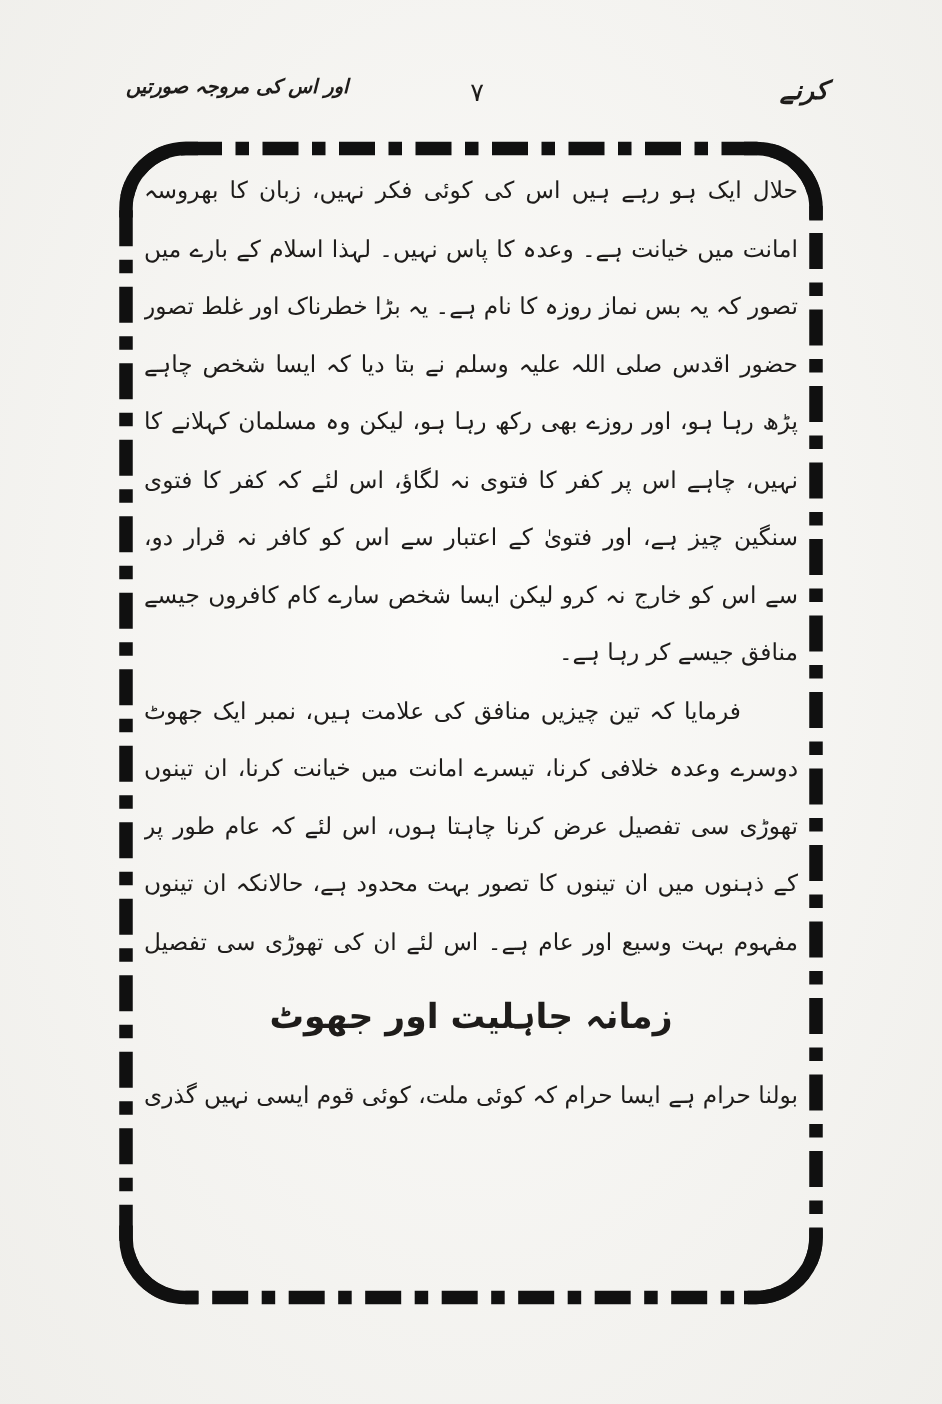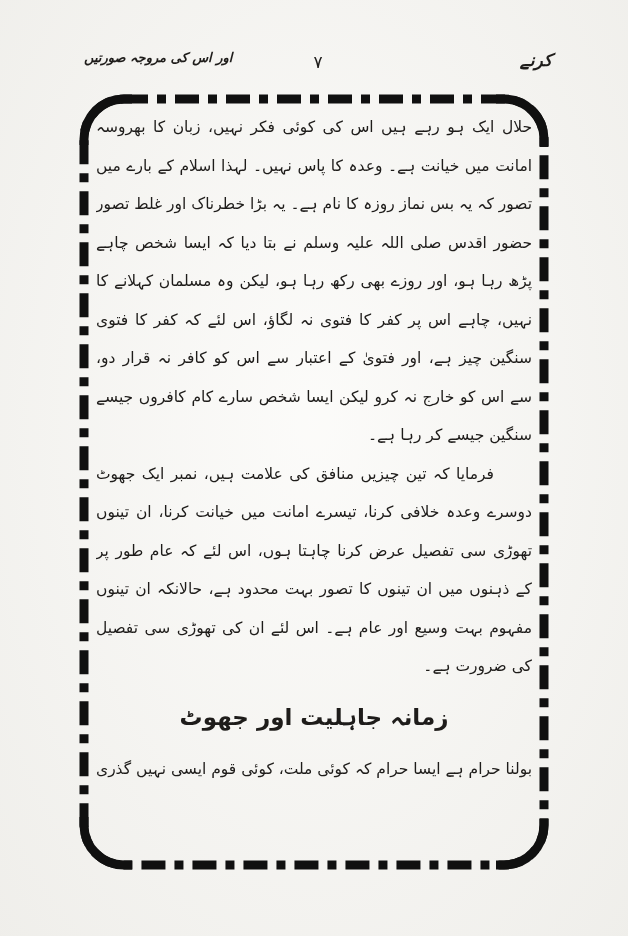--- a/index.html
+++ b/index.html
@@ -104,25 +104,24 @@
 
 <div class="page-body">
   <div class="line">حلال ایک ہو رہے ہیں اس کی کوئی فکر نہیں، زبان کا بھروسہ نہیں،</div>
   <div class="line">امانت میں خیانت ہے۔ وعدہ کا پاس نہیں۔ لہذا اسلام کے بارے میں یہ</div>
   <div class="line">تصور کہ یہ بس نماز روزہ کا نام ہے۔ یہ بڑا خطرناک اور غلط تصور ہے۔</div>
   <div class="line">حضور اقدس صلی اللہ علیہ وسلم نے بتا دیا کہ ایسا شخص چاہے نماز بھی</div>
   <div class="line">پڑھ رہا ہو، اور روزے بھی رکھ رہا ہو، لیکن وہ مسلمان کہلانے کا مستحق</div>
   <div class="line">نہیں، چاہے اس پر کفر کا فتوی نہ لگاؤ، اس لئے کہ کفر کا فتوی لگانا بڑی</div>
   <div class="line">سنگین چیز ہے، اور فتویٰ کے اعتبار سے اس کو کافر نہ قرار دو، دائرۂ اسلام</div>
   <div class="line">سے اس کو خارج نہ کرو لیکن ایسا شخص سارے کام کافروں جیسے اور</div>
-  <div class="line endline">سنگین جیسے کر رہا ہے۔</div>
+  <div class="line endline">منافق جیسے کر رہا ہے۔</div>
 
   <div class="line indent">فرمایا کہ تین چیزیں منافق کی علامت ہیں، نمبر ایک جھوٹ بولنا،</div>
   <div class="line">دوسرے وعدہ خلافی کرنا، تیسرے امانت میں خیانت کرنا، ان تینوں کی</div>
   <div class="line">تھوڑی سی تفصیل عرض کرنا چاہتا ہوں، اس لئے کہ عام طور پر لوگوں</div>
   <div class="line">کے ذہنوں میں ان تینوں کا تصور بہت محدود ہے، حالانکہ ان تینوں کا</div>
   <div class="line">مفہوم بہت وسیع اور عام ہے۔ اس لئے ان کی تھوڑی سی تفصیل کرنے</div>
-  <div class="line endline">کی ضرورت ہے۔</div>
 
   <div class="section-heading">زمانہ جاہلیت اور جھوٹ</div>
 
   <div class="line">بولنا حرام ہے ایسا حرام کہ کوئی ملت، کوئی قوم ایسی نہیں گذری جس میں</div>
 </div>
 
 </body></html>

